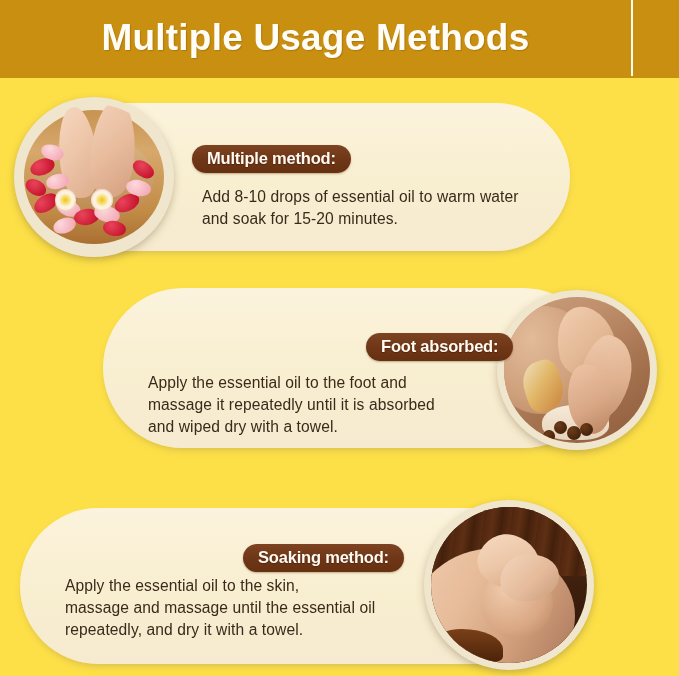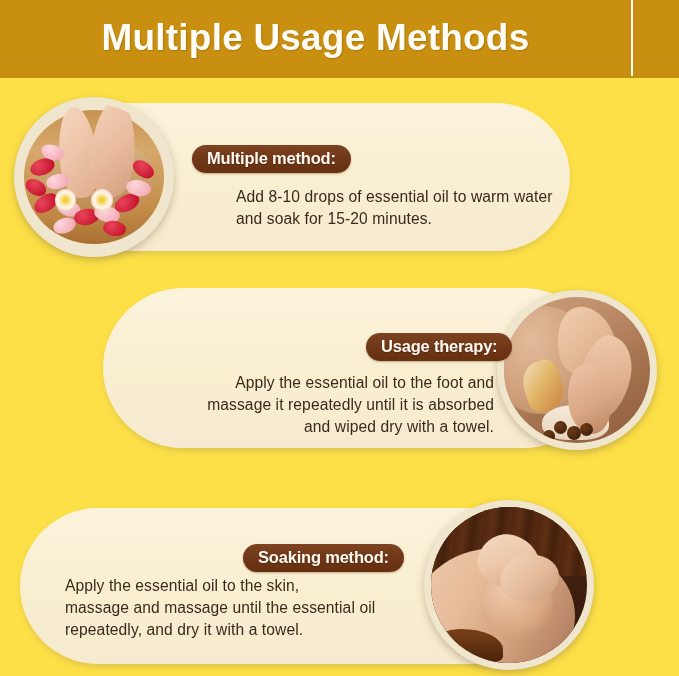--- a/index.html
+++ b/index.html
@@ -255,43 +255,43 @@
       <div class="petal pp" style="left:72%; top:52%; width:17%; height:11%; transform:rotate(10deg);"></div>
       <div class="petal pr" style="left:76%; top:40%; width:16%; height:10%; transform:rotate(34deg);"></div>
       <div class="petal pp" style="left:22%; top:78%; width:16%; height:10%; transform:rotate(-18deg);"></div>
       <div class="petal pr" style="left:56%; top:80%; width:16%; height:10%; transform:rotate(8deg);"></div>
       <div class="plum" style="left:23%; top:58%; width:15%; height:15%;"></div>
       <div class="plum" style="left:48%; top:58%; width:15%; height:15%;"></div>
     </div>
   </div>
 
   <div class="badge" style="left:192px; top:145px;">Multiple method:</div>
-  <div class="body-text" style="left:202px; top:186px; width:380px;margin-left:34px;">Add 8-10 drops of essential oil to warm water
+  <div class="body-text" style="left:202px; top:186px; width:380px;">Add 8-10 drops of essential oil to warm water
 and soak for 15-20 minutes.</div>
 
   <div class="card" style="left:103px; top:288px; width:500px; height:160px;"></div>
 
   <div class="photo" style="left:497px; top:290px; width:160px; height:160px;">
     <div class="photo-inner">
       <div class="ph2-bg"></div>
       <div class="ph2-leg"></div>
       <div class="ph2-towel"></div>
       <div class="ph2-foot"></div>
       <div class="ph2-hand ph2-hand-a"></div>
       <div class="ph2-hand ph2-hand-b"></div>
       <div class="ph2-flower"></div>
       <div class="ph2-seed" style="left:34%; bottom:6%;  width:9%;  height:9%;"></div>
       <div class="ph2-seed" style="left:43%; bottom:2%;  width:10%; height:10%;"></div>
       <div class="ph2-seed" style="left:52%; bottom:5%;  width:9%;  height:9%;"></div>
       <div class="ph2-seed" style="left:27%; bottom:1%;  width:8%;  height:8%;"></div>
     </div>
   </div>
 
-  <div class="badge" style="left:366px; top:333px;">Usage therapy:</div>
-  <div class="body-text" style="left:134px; top:372px; width:360px;text-align:right;">Apply the essential oil to the foot and
+  <div class="badge" style="left:366px; top:333px;">Foot absorbed:</div>
+  <div class="body-text" style="left:148px; top:372px; width:360px;">Apply the essential oil to the foot and
 massage it repeatedly until it is absorbed
 and wiped dry with a towel.</div>
 
   <div class="card" style="left:20px; top:508px; width:548px; height:156px;"></div>
 
   <div class="photo" style="left:424px; top:500px; width:170px; height:170px;">
     <div class="photo-inner">
       <div class="ph3-bg"></div>
       <div class="ph3-wood"></div>
       <div class="ph3-body"></div>

